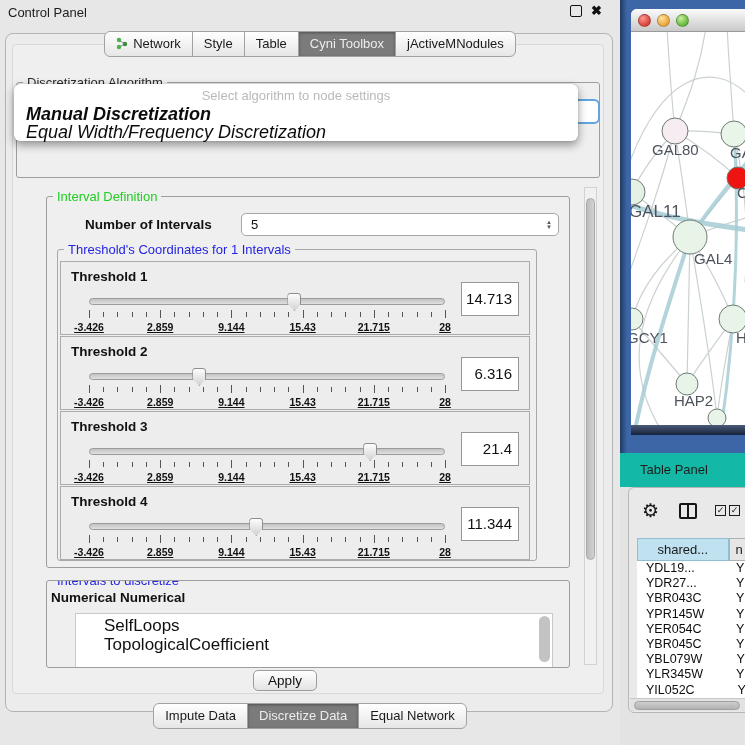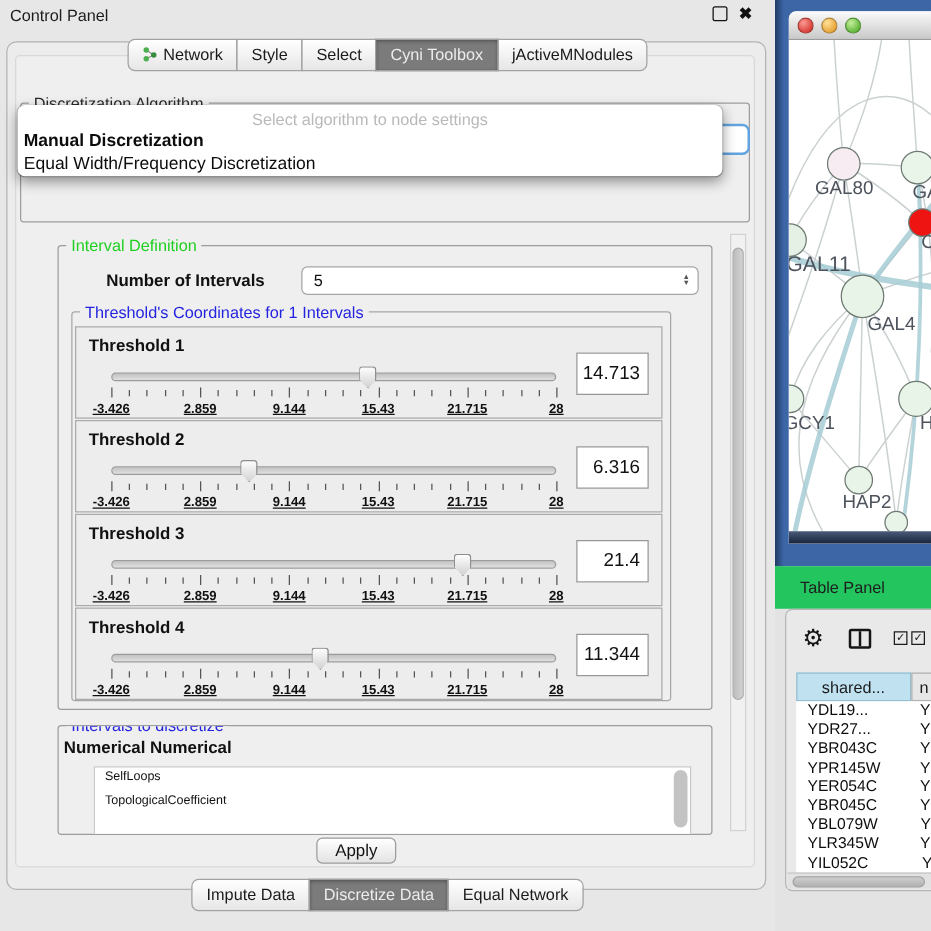--- a/index.html
+++ b/index.html
@@ -42,21 +42,21 @@
 
   
   .combo-frag { position:absolute; left:560px; top:99px; width:40px; height:25px;
     background:#fff; border:2.5px solid #63a4e0; border-radius:6px; z-index:5; }
 
   
   .popup { position:absolute; left:14px; top:84px; width:564px; height:57px; background:#ffffff;
     border-radius:6px; box-shadow:0 4px 10px rgba(0,0,0,.4), 0 0 1px rgba(0,0,0,.4); z-index:40; }
   .popup-prompt { position:absolute; left:0; top:4px; width:100%; text-align:center;
     font-size:13px; color:#b9b9b9; }
-  .popup-item { position:absolute; left:5px; font-size:14px; color:#0c0c0c; white-space:nowrap; }
+  .popup-item { position:absolute; left:12px; font-size:18px; color:#0c0c0c; white-space:nowrap;font-style:italic; }
   .popup-item.b { font-weight:bold; }
 
   
   .tbox-list { position:absolute; left:60px; top:260px; width:470px; }
   .tbox { position:relative; width:470px; height:74px; border:1px solid #ababab; background:#ededed; margin-top:1px; }
   .tlabel { position:absolute; left:10px; top:7px; font-size:13.5px; font-weight:bold; color:#111; }
   .slider { position:absolute; left:28px; top:36px; width:356px; height:34px; }
   .track { position:absolute; left:0; top:0; width:356px; height:7px; border-radius:4px;
     border:1px solid #9b9b9b; background:linear-gradient(#c2c2c2,#e0e0e0); }
   .handle { position:absolute; top:-5px; width:14px; height:18px; transform:translateX(-50%);
@@ -68,21 +68,21 @@
   .tick.major { height:8px; }
   .ticklabels { position:absolute; left:0; top:23px; width:356px; height:12px; }
   .ticklabel { position:absolute; transform:translateX(-50%); font-size:10.5px; font-weight:bold; color:#111; white-space:nowrap;text-decoration:underline; }
   .tvalue { position:absolute; left:400px; top:20px; width:58px; height:34px; background:#fff;
     border:1px solid #979797; font-size:15px; color:#111; text-align:right;
     line-height:32px; padding-right:6px; }
 
   
   .attr-list { position:absolute; left:28px; top:32px; width:478px; height:56px;
     background:#fff; border:1px solid #c9c9c9; overflow:hidden; }
-  .attr-item { font-size:10px; color:#111; padding:2px 0 2px 8px; height:19px; }
+  .attr-item { font-size:17px; color:#111; padding:2px 0 2px 8px; height:19px;margin-left:20px; }
   .attr-scroll { position:absolute; right:2px; top:2px; width:11px; height:46px;
     border-radius:6px; background:#c3c3c3; }
 
   .apply-btn { position:absolute; left:253px; top:670px; width:64px; height:21px;
     background:linear-gradient(#ffffff,#e3e3e3); border:1px solid #9c9c9c; border-radius:5px;
     font-size:13.5px; color:#111; text-align:center; line-height:19px; }
 
   .vscroll { position:absolute; left:584px; top:187px; width:13px; height:478px;
     background:#f1f1f1; border:1px solid #d2d2d2; }
   .vscroll-thumb { position:absolute; left:1px; top:10px; width:9px; height:362px;
@@ -98,21 +98,21 @@
   .net-titlebar { position:absolute; left:0; top:0; width:114px; height:23px;
     background:linear-gradient(#fbfbfb,#c9c9c9); border-bottom:1px solid #9a9a9a; }
   .light { position:absolute; top:5px; width:13px; height:13px; border-radius:50%; border:1px solid rgba(0,0,0,.25); }
   .light.red { left:7px;  background:radial-gradient(circle at 35% 30%, #fb9a93, #d9423a 70%); }
   .light.yel { left:26px; background:radial-gradient(circle at 35% 30%, #ffe29a, #e9a63b 70%); }
   .light.grn { left:45px; background:radial-gradient(circle at 35% 30%, #c7ef9d, #64b93e 70%); }
   .net-canvas { position:absolute; left:0; top:23px; width:114px; height:393px; background:#fff; }
   .net-bottom { position:absolute; left:0; top:416px; width:114px; height:10px;
     background:linear-gradient(#4a5a77,#16233c); }
 
-  .tp-label { position:absolute; left:0; top:453px; width:125px; height:34px; background:#22c55e; }
+  .tp-label { position:absolute; left:0; top:453px; width:125px; height:34px; background:#14b8a6; }
   .tp-label span { position:absolute; left:20px; top:9px; font-size:13px; color:#1d1d1d; }
 
   .table-window { position:absolute; left:8px; top:487px; width:130px; height:226px;
     background:#e9e9e9; border:1px solid #b6b6b6; border-radius:6px; }
   .tw-toolbar { position:absolute; left:0; top:0; width:100%; height:46px; }
   .gear { position:absolute; left:13px; top:11px; font-size:19px; color:#161616; }
   .cols-icon { position:absolute; left:50px; top:15px; width:18px; height:16px;
     border:2px solid #161616; border-radius:2px; }
   .cols-icon::after { content:""; position:absolute; left:6px; top:0; width:2px; height:12px; background:#161616; }
   .cb-icon { position:absolute; top:17px; width:11px; height:11px; border:1.5px solid #1c1c1c;
@@ -158,21 +158,21 @@
           <circle cx="3" cy="3" r="2.2" fill="#4caf50"></circle>
           <circle cx="3" cy="10" r="2.2" fill="#4caf50"></circle>
           <circle cx="9" cy="7" r="2.2" fill="#388e3c"></circle>
         </svg>
         <span>Network</span>
       </div>
       <div class="tabbtn">
         <span>Style</span>
       </div>
       <div class="tabbtn">
-        <span>Select</span>
+        <span>Table</span>
       </div>
       <div class="tabbtn sel">
         <span>Cyni Toolbox</span>
       </div>
       <div class="tabbtn">
         <span>jActiveMNodules</span>
       </div>
     </div>
 
   <div class="group" style="left:16px; top:82px; width:584px; height:96px; z-index:1;">

